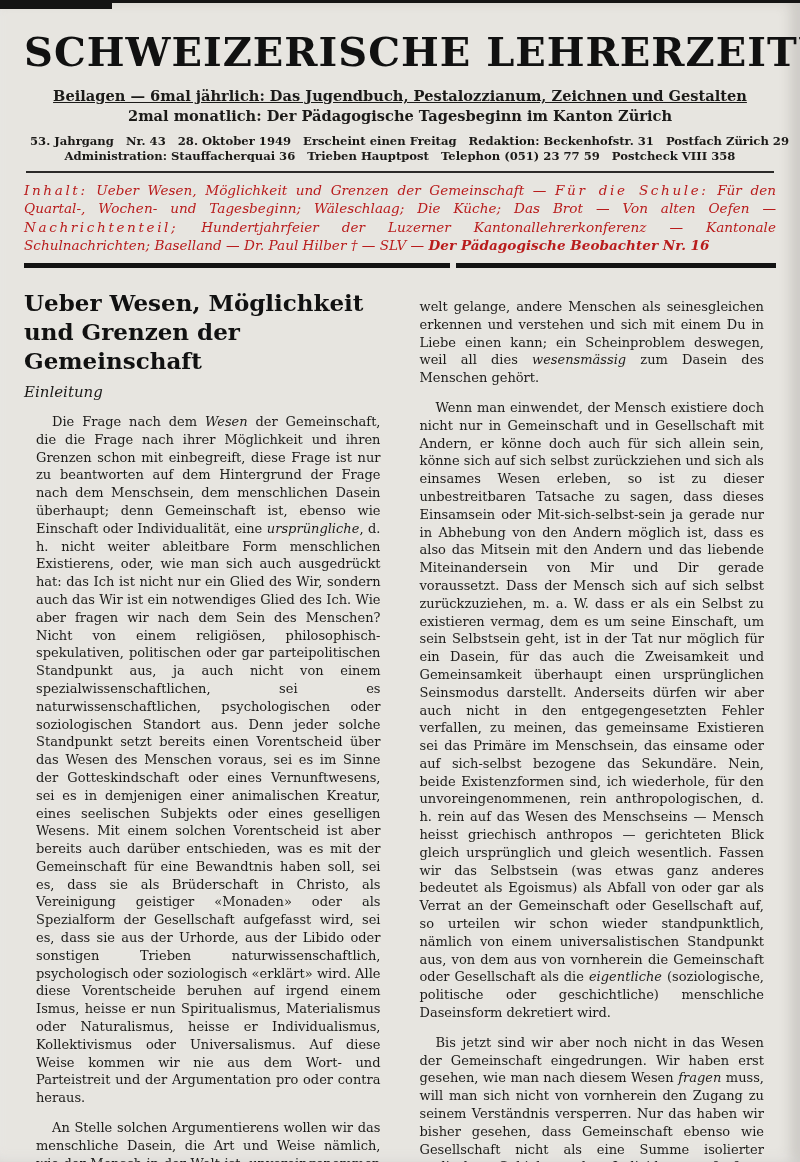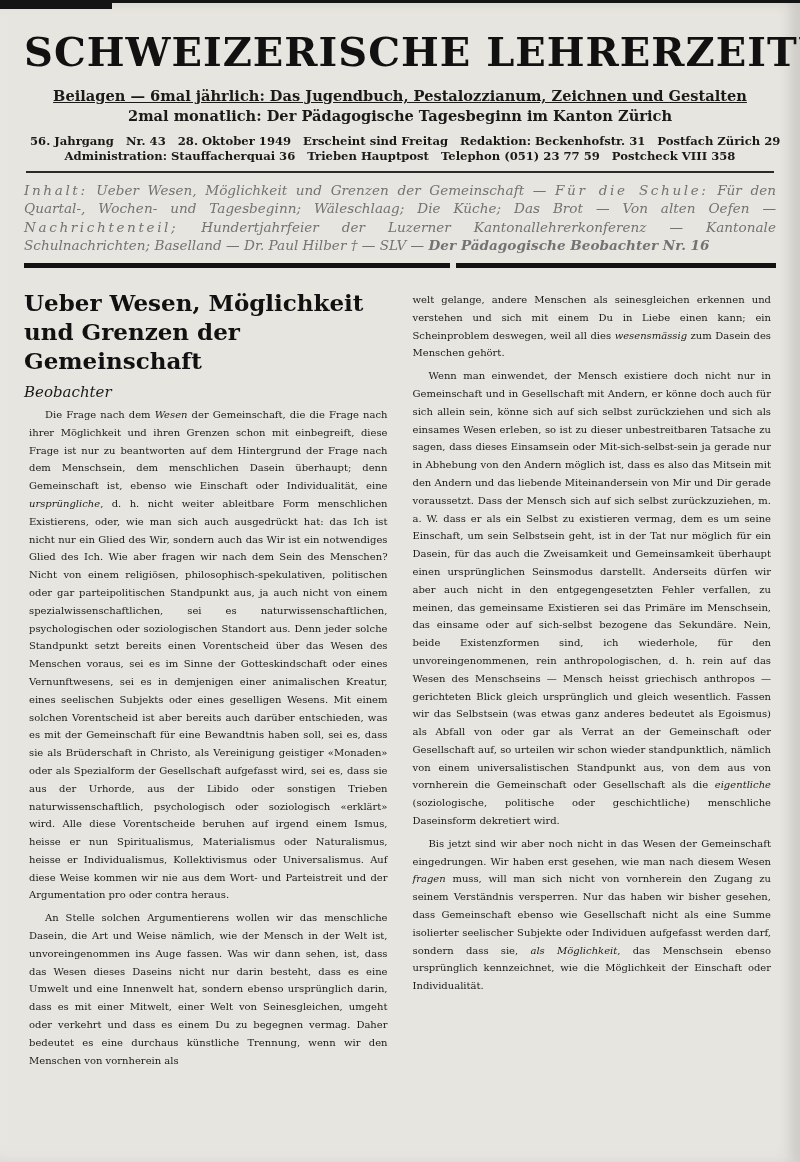--- a/index.html
+++ b/index.html
@@ -41,21 +41,21 @@
     font-weight: bold; font-size: 11.6px; line-height: 15px;
   }
   .imprint.first { margin-top: 8px; }
   .imp-item { margin: 0 6px; white-space: nowrap; }
   .thin-rule {
     height: 1.6px; background: #2b2a28; margin: 7px 2px 0 2px;
   }
   .inhalt {
     margin-top: 8px;
     font-style: italic; font-size: 13.6px; line-height: 18.6px;
-    text-align: justify; color: #737373;
+    text-align: justify; color: #b91c1c;
   }
   .ls { letter-spacing: 2.6px; }
   .b { font-weight: bold; }
   .thick-rule {
     height: 5px; margin-top: 8px;
     background: linear-gradient(to right,
       #131313 0%, #131313 56.6%,
       #e7e5e0 56.6%, #e7e5e0 57.4%,
       #131313 57.4%, #131313 100%);
   }
@@ -67,52 +67,52 @@
     margin: 2px 0 0 0;
     font-size: 23px; line-height: 29px; font-weight: bold;
     text-align: left; color: #111;
   }
   .subhead {
     margin: 8px 0 3px 0;
     font-size: 15px; font-weight: normal; font-style: italic;
     text-align: left;
   }
   .body-para {
-    margin: 5px;
-    font-size: 10px; line-height: 17.8px;
+    margin: 12px;
+    font-size: 13px; line-height: 17.8px;
     text-align: justify;
   }
   .body-para.indent { text-indent: 16px; }
 </style>
 </head>
 <body>
 
 <div class="page">
   <div class="top-bar">
     <div class="top-bar-left"></div>
   </div>
 
   <header class="masthead">
     <h1 class="masthead-title">SCHWEIZERISCHE LEHRERZEITUNG</h1>
     <div class="beilagen first">Beilagen — 6mal jährlich: Das Jugendbuch, Pestalozzianum, Zeichnen und Gestalten</div>
     <div class="beilagen">2mal monatlich: Der Pädagogische Tagesbeginn im Kanton Zürich</div>
-    <div class="imprint first"><span class="imp-item">56. Jahrgang</span><span class="imp-item">Nr. 43</span><span class="imp-item">28. Oktober 1949</span><span class="imp-item">Erscheint sind Freitag</span><span class="imp-item">Redaktion: Beckenhofstr. 31</span><span class="imp-item">Postfach Zürich 29</span></div>
+    <div class="imprint first"><span class="imp-item">53. Jahrgang</span><span class="imp-item">Nr. 43</span><span class="imp-item">28. Oktober 1949</span><span class="imp-item">Erscheint einen Freitag</span><span class="imp-item">Redaktion: Beckenhofstr. 31</span><span class="imp-item">Postfach Zürich 29</span></div>
     <div class="imprint"><span class="imp-item">Administration: Stauffacherquai 36</span><span class="imp-item">Trieben Hauptpost</span><span class="imp-item">Telephon (051) 23 77 59</span><span class="imp-item">Postcheck VIII 358</span></div>
   </header>
 
   <div class="thin-rule"></div>
 
   <div class="inhalt"><span class="ls">Inhalt:</span><span> Ueber Wesen, Möglichkeit und Grenzen der Gemeinschaft — </span><span class="ls">Für die Schule:</span><span> Für den Quartal-, Wochen- und Tagesbeginn; Wäleschlaag; Die Küche; Das Brot — Von alten Oefen — </span><span class="ls">Nachrichtenteil;</span><span> Hundertjahrfeier der Luzerner Kantonallehrerkonferenz — Kantonale Schulnachrichten; Baselland — Dr. Paul Hilber † — SLV — </span><span class="b">Der Pädagogische Beobachter Nr. 16</span></div>
 
   <div class="thick-rule"></div>
 
   <div class="columns">
     <div class="col">
       <h2 class="article-title">Ueber Wesen, Möglichkeit und Grenzen der Gemeinschaft</h2>
-      <h3 class="subhead">Beobachter</h3>
+      <h3 class="subhead">Einleitung</h3>
       <div>
           <p class="body-para indent"><span>Die Frage nach dem </span><i>Wesen</i><span> der Gemeinschaft, die die Frage nach ihrer Möglichkeit und ihren Grenzen schon mit einbegreift, diese Frage ist nur zu beantworten auf dem Hintergrund der Frage nach dem Menschsein, dem menschlichen Dasein überhaupt; denn Gemeinschaft ist, ebenso wie Einschaft oder Individualität, eine </span><i>ursprüngliche</i><span>, d. h. nicht weiter ableitbare Form menschlichen Existierens, oder, wie man sich auch ausgedrückt hat: das Ich ist nicht nur ein Glied des Wir, sondern auch das Wir ist ein notwendiges Glied des Ich. Wie aber fragen wir nach dem Sein des Menschen? Nicht von einem religiösen, philosophisch-spekulativen, politischen oder gar parteipolitischen Standpunkt aus, ja auch nicht von einem spezialwissenschaftlichen, sei es naturwissenschaftlichen, psychologischen oder soziologischen Standort aus. Denn jeder solche Standpunkt setzt bereits einen Vorentscheid über das Wesen des Menschen voraus, sei es im Sinne der Gotteskindschaft oder eines Vernunftwesens, sei es in demjenigen einer animalischen Kreatur, eines seelischen Subjekts oder eines geselligen Wesens. Mit einem solchen Vorentscheid ist aber bereits auch darüber entschieden, was es mit der Gemeinschaft für eine Bewandtnis haben soll, sei es, dass sie als Brüderschaft in Christo, als Vereinigung geistiger «Monaden» oder als Spezialform der Gesellschaft aufgefasst wird, sei es, dass sie aus der Urhorde, aus der Libido oder sonstigen Trieben naturwissenschaftlich, psychologisch oder soziologisch «erklärt» wird. Alle diese Vorentscheide beruhen auf irgend einem Ismus, heisse er nun Spiritualismus, Materialismus oder Naturalismus, heisse er Individualismus, Kollektivismus oder Universalismus. Auf diese Weise kommen wir nie aus dem Wort- und Parteistreit und der Argumentation pro oder contra heraus.</span></p>
           <p class="body-para indent"><span>An Stelle solchen Argumentierens wollen wir das menschliche Dasein, die Art und Weise nämlich, wie der Mensch in der Welt ist, unvoreingenommen ins Auge fassen. Was wir dann sehen, ist, dass das Wesen dieses Daseins nicht nur darin besteht, dass es eine Umwelt und eine Innenwelt hat, sondern ebenso ursprünglich darin, dass es mit einer Mitwelt, einer Welt von Seinesgleichen, umgeht oder verkehrt und dass es einem Du zu begegnen vermag. Daher bedeutet es eine durchaus künstliche Trennung, wenn wir den Menschen von vornherein als </span></p>
         </div>
     </div>
     <div class="col">
       <div>
           <p class="body-para"><span>welt gelange, andere Menschen als seinesgleichen erkennen und verstehen und sich mit einem Du in Liebe einen kann; ein Scheinproblem deswegen, weil all dies </span><i>wesensmässig</i><span> zum Dasein des Menschen gehört.</span></p>
           <p class="body-para indent"><span>Wenn man einwendet, der Mensch existiere doch nicht nur in Gemeinschaft und in Gesellschaft mit Andern, er könne doch auch für sich allein sein, könne sich auf sich selbst zurückziehen und sich als einsames Wesen erleben, so ist zu dieser unbestreitbaren Tatsache zu sagen, dass dieses Einsamsein oder Mit-sich-selbst-sein ja gerade nur in Abhebung von den Andern möglich ist, dass es also das Mitsein mit den Andern und das liebende Miteinandersein von Mir und Dir gerade voraussetzt. Dass der Mensch sich auf sich selbst zurückzuziehen, m. a. W. dass er als ein Selbst zu existieren vermag, dem es um seine Einschaft, um sein Selbstsein geht, ist in der Tat nur möglich für ein Dasein, für das auch die Zweisamkeit und Gemeinsamkeit überhaupt einen ursprünglichen Seinsmodus darstellt. Anderseits dürfen wir aber auch nicht in den entgegengesetzten Fehler verfallen, zu meinen, das gemeinsame Existieren sei das Primäre im Menschsein, das einsame oder auf sich-selbst bezogene das Sekundäre. Nein, beide Existenzformen sind, ich wiederhole, für den unvoreingenommenen, rein anthropologischen, d. h. rein auf das Wesen des Menschseins — Mensch heisst griechisch anthropos — gerichteten Blick gleich ursprünglich und gleich wesentlich. Fassen wir das Selbstsein (was etwas ganz anderes bedeutet als Egoismus) als Abfall von oder gar als Verrat an der Gemeinschaft oder Gesellschaft auf, so urteilen wir schon wieder standpunktlich, nämlich von einem universalistischen Standpunkt aus, von dem aus von vornherein die Gemeinschaft oder Gesellschaft als die </span><i>eigentliche</i><span> (soziologische, politische oder geschichtliche) menschliche Daseinsform dekretiert wird.</span></p>
           <p class="body-para indent"><span>Bis jetzt sind wir aber noch nicht in das Wesen der Gemeinschaft eingedrungen. Wir haben erst gesehen, wie man nach diesem Wesen </span><i>fragen</i><span> muss, will man sich nicht von vornherein den Zugang zu seinem Verständnis versperren. Nur das haben wir bisher gesehen, dass Gemeinschaft ebenso wie Gesellschaft nicht als eine Summe isolierter seelischer Subjekte oder Individuen aufgefasst werden darf, sondern dass sie, </span><i>als Möglichkeit</i><span>, das Menschsein ebenso ursprünglich kennzeichnet, wie die Möglichkeit der Einschaft oder Individualität.</span></p>

